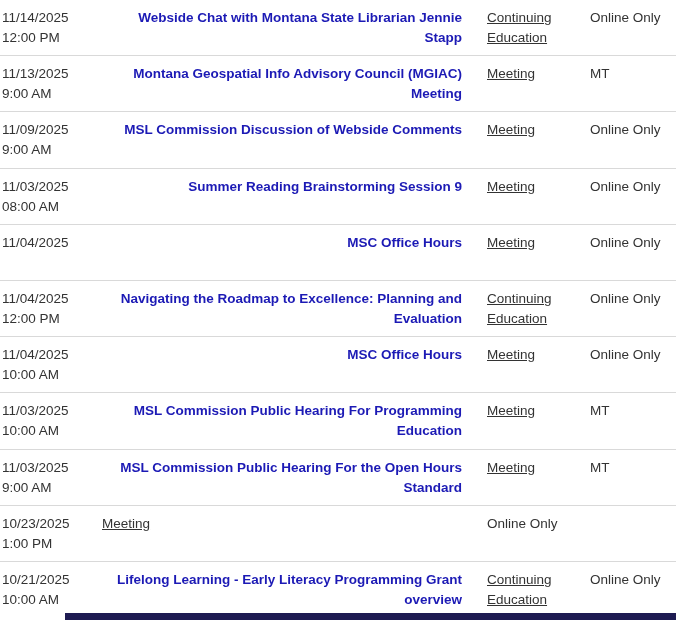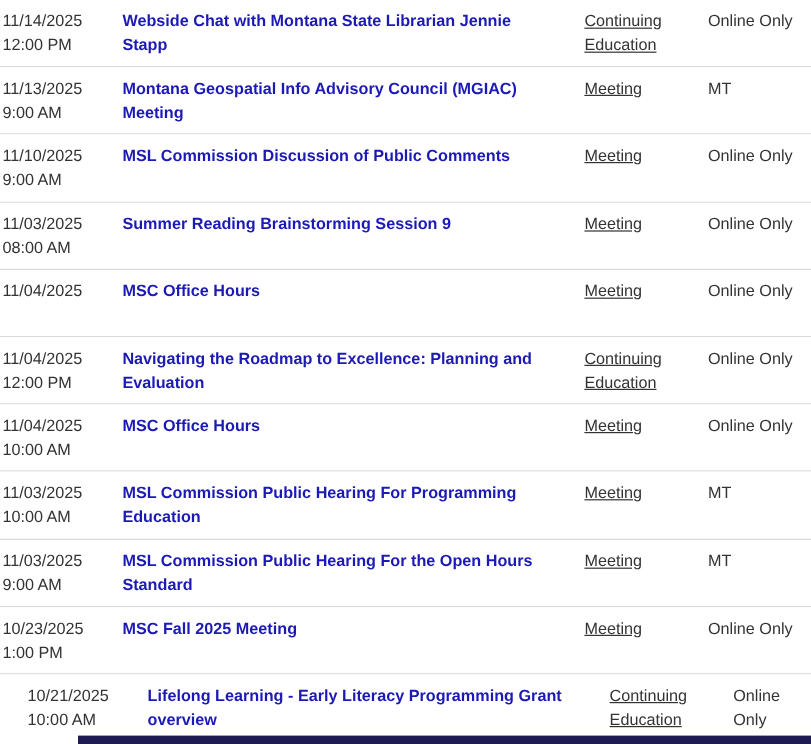--- a/index.html
+++ b/index.html
@@ -19,24 +19,24 @@
   .events-table{width:676px;}
   .row{
     display:grid;
     grid-template-columns:102px 385px 103px 1fr;
     box-sizing:border-box;
     height:56.2px;
     padding-top:8px;
     border-bottom:1px solid var(--divider);
     background:var(--bg);
   }
-  .row:last-child{border-bottom:none;height:58px;padding-left:21px;}
+  .row:last-child{border-bottom:none;height:58px;}
   .cell{line-height:20px;}
   .cell.date{padding-left:2px;}
-  .cell.title{padding-right:25px;}
+  .cell.title{padding-right:25px;text-align:right;}
   .cell.title a{
     color:var(--link);
     font-weight:bold;
     text-decoration:none;
     cursor:pointer;
   }
   .cell.type{padding-right:22px;text-decoration:underline;}
   .footer-bar{
     position:absolute;
     left:65px;right:0;bottom:0;height:7px;
@@ -66,25 +66,25 @@
     </div>
     <div class="cell title">
       <a href="#">Montana Geospatial Info Advisory Council (MGIAC) Meeting</a>
     </div>
     <div class="cell type">Meeting</div>
     <div class="cell location">MT</div>
   </div>
 
   <div class="row">
     <div class="cell date">
-      <div>11/10/2025</div>
+      <div>11/09/2025</div>
       <div>9:00 AM</div>
     </div>
     <div class="cell title">
-      <a href="#">MSL Commission Discussion of Public Comments</a>
+      <a href="#">MSL Commission Discussion of Webside Comments</a>
     </div>
     <div class="cell type">Meeting</div>
     <div class="cell location">Online Only</div>
   </div>
 
   <div class="row">
     <div class="cell date">
       <div>11/03/2025</div>
       <div>08:00 AM</div>
     </div>
@@ -152,23 +152,20 @@
     </div>
     <div class="cell type">Meeting</div>
     <div class="cell location">MT</div>
   </div>
 
   <div class="row">
     <div class="cell date">
       <div>10/23/2025</div>
       <div>1:00 PM</div>
     </div>
-    <div class="cell title">
-      <a href="#">MSC Fall 2025 Meeting</a>
-    </div>
     <div class="cell type">Meeting</div>
     <div class="cell location">Online Only</div>
   </div>
 
   <div class="row">
     <div class="cell date">
       <div>10/21/2025</div>
       <div>10:00 AM</div>
     </div>
     <div class="cell title">

